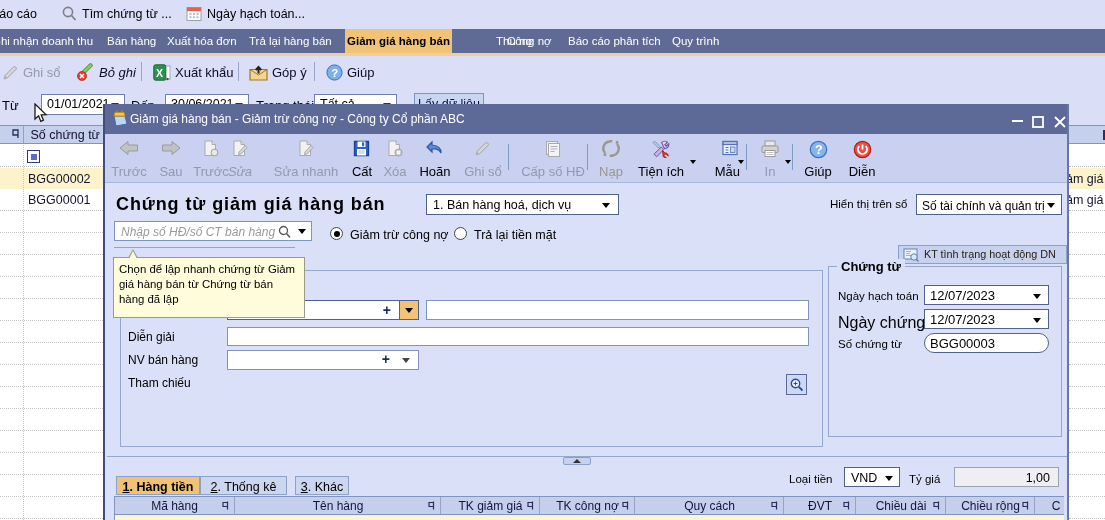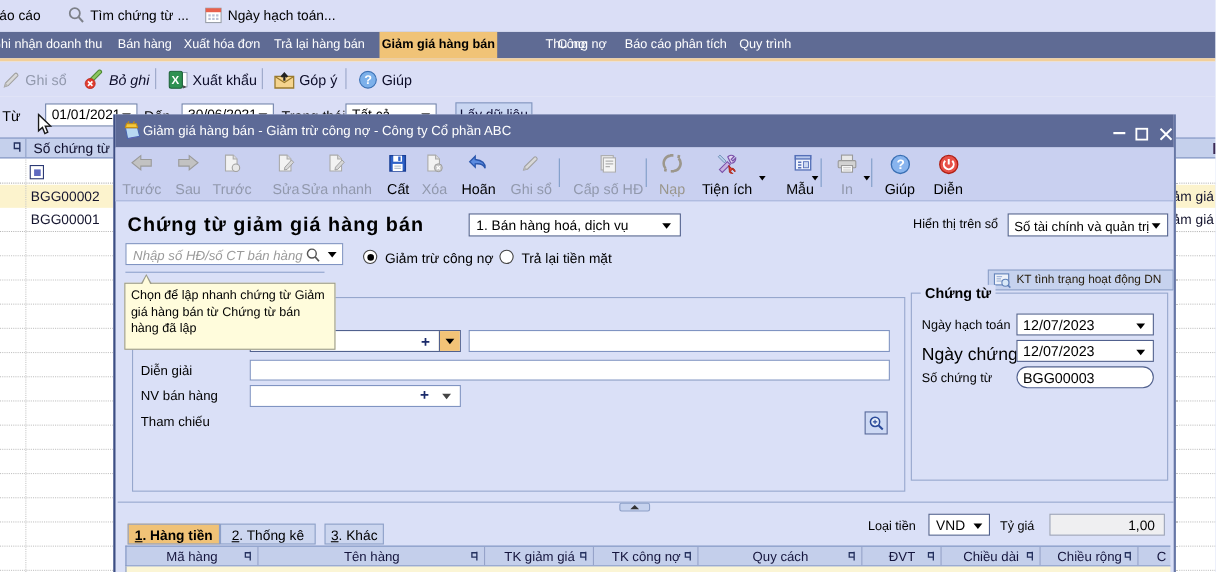--- a/index.html
+++ b/index.html
@@ -228,21 +228,21 @@
           <path d="M1 8 L9 1.5 L9 5 L18.5 5 L18.5 11 L9 11 L9 14.5 Z" fill="#c2c2c2" stroke="#9a9a9a" stroke-width="1"></path>
         </svg><div class="lbl gray">Trước</div></div>
   <div class="dtb" style="left:31px;"><svg width="20" height="16" viewBox="0 0 20 16">
           <path d="M19 8 L11 1.5 L11 5 L1.5 5 L1.5 11 L11 11 L11 14.5 Z" fill="#c2c2c2" stroke="#9a9a9a" stroke-width="1"></path>
         </svg><div class="lbl gray">Sau</div></div>
   <div class="dtb" style="left:71px;"><svg width="18" height="17" viewBox="0 0 18 17">
           <path d="M3 1 L10 1 L13.5 4.5 L13.5 15.5 L3 15.5 Z" fill="#f2f2f2" stroke="#aaa" stroke-width="1"></path>
           <path d="M10 1 L10 4.5 L13.5 4.5" fill="#ddd" stroke="#aaa" stroke-width="1"></path>
           <circle cx="12.5" cy="12.5" r="3.4" fill="#e8e8e8" stroke="#a0a0a0" stroke-width="1"></circle>
         </svg><div class="lbl gray">Trước</div></div>
-  <div class="dtb" style="left:120px;"><svg width="18" height="17" viewBox="0 0 18 17">
+  <div class="dtb" style="left:100px;font-style:italic;"><svg width="18" height="17" viewBox="0 0 18 17">
           <path d="M3 1 L10 1 L13.5 4.5 L13.5 15.5 L3 15.5 Z" fill="#f2f2f2" stroke="#aaa" stroke-width="1"></path>
           <path d="M10 1 L10 4.5 L13.5 4.5" fill="#ddd" stroke="#aaa" stroke-width="1"></path>
           <path d="M8 12 L14 5.5 L16 7.5 L10 14 L7.5 14.5 Z" fill="#d8d8d8" stroke="#9a9a9a" stroke-width=".8"></path>
         </svg><div class="lbl gray">Sửa</div></div>
   <div class="dtb" style="left:163px;width:76px;"><svg width="18" height="17" viewBox="0 0 18 17">
           <path d="M3 1 L10 1 L13.5 4.5 L13.5 15.5 L3 15.5 Z" fill="#f2f2f2" stroke="#aaa" stroke-width="1"></path>
           <path d="M10 1 L10 4.5 L13.5 4.5" fill="#ddd" stroke="#aaa" stroke-width="1"></path>
           <path d="M8 12 L14 5.5 L16 7.5 L10 14 L7.5 14.5 Z" fill="#d8d8d8" stroke="#9a9a9a" stroke-width=".8"></path>
         </svg><div class="lbl gray">Sửa nhanh</div></div>
   <div class="dtb" style="left:222px;"><svg width="18" height="17" viewBox="0 0 18 17">

